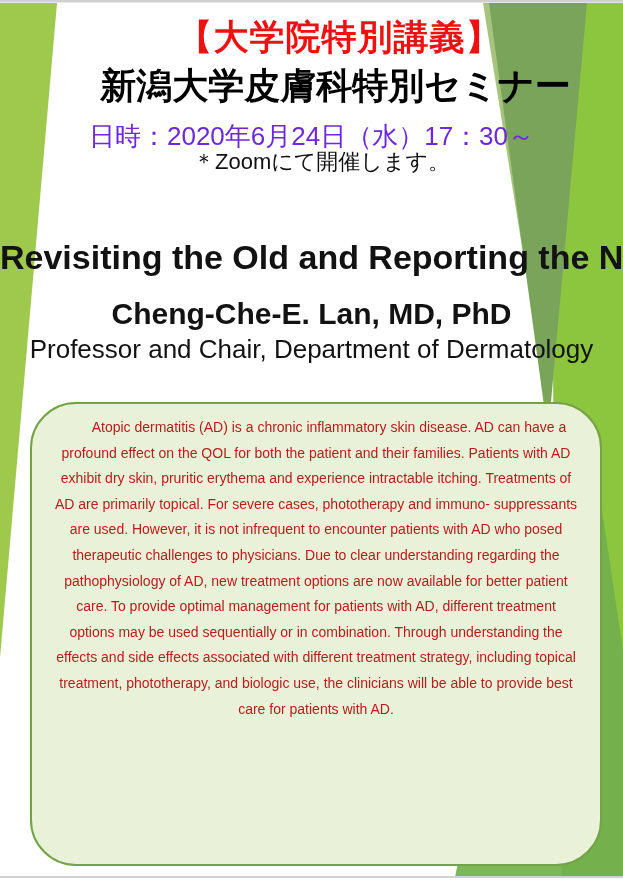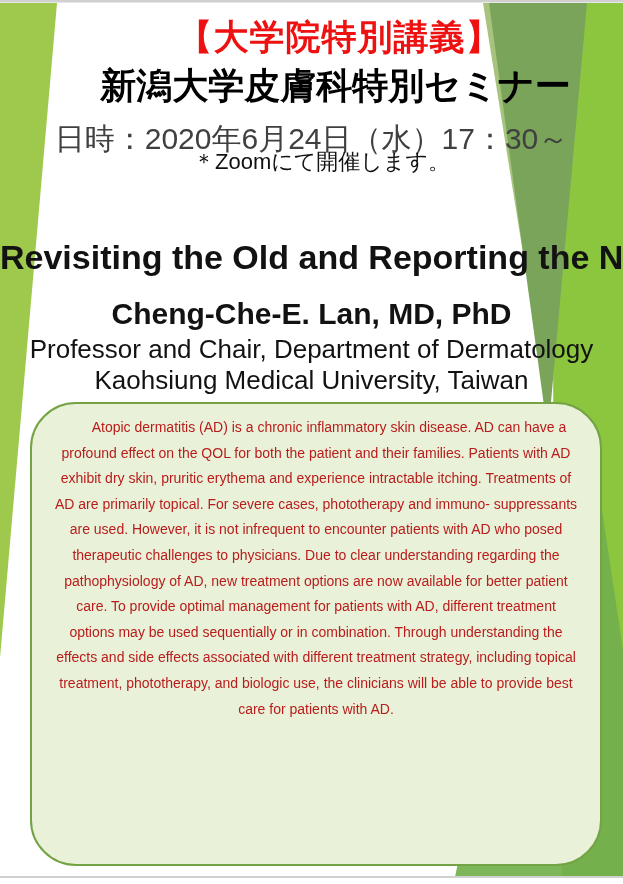--- a/index.html
+++ b/index.html
@@ -31,21 +31,21 @@
   .content{position:absolute;left:0;top:0;width:623px;height:641px;z-index:1;}
   .line{position:absolute;left:0;width:623px;text-align:center;white-space:nowrap;}
   .tag-title{
     top:14px;font-size:35px;font-weight:bold;color:var(--accent_red);
     transform:translateX(28px);letter-spacing:1px;
   }
   .jp-title{
     top:62px;font-size:36px;font-weight:bold;color:#000;
     transform:translateX(24px);letter-spacing:0px;
   }
-  .date-line{top:119px;font-size:30px;color:#404040;text-align:center;}
+  .date-line{top:119px;font-size:26px;color:#6d28d9;text-align:center;}
   .zoom-line{top:147px;font-size:22px;color:#111;transform:translateX(10px);}
   .en-title-1{top:201px;font-size:30px;font-weight:bold;color:#121212;}
   .en-title-2{top:238px;font-size:34px;font-weight:bold;color:#121212;}
   .speaker{top:297px;font-size:30px;font-weight:bold;color:#121212;}
   .role-1{top:334px;font-size:26px;color:#121212;}
   .role-2{top:365px;font-size:26px;color:#121212;}
   .abstract-box{
     position:absolute;left:30px;top:402px;width:572px;height:464px;
     box-sizing:border-box;background:var(--box_bg);
     border:2.5px solid var(--box_border);border-radius:46px;
@@ -91,20 +91,19 @@
 
     <div class="line zoom-line">＊Zoomにて開催します。</div>
 
 
     <div class="line en-title-2">Revisiting the Old and Reporting the New</div>
 
     <div class="line speaker">Cheng-Che-E. Lan, MD, PhD</div>
 
     <div class="line role-1">Professor and Chair, Department of Dermatology</div>
 
-    <div class="line role-2">Kaohsiung Medical University, Taiwan</div>
 
     <div class="abstract-box">
       <p class="abstract-text">Atopic dermatitis (AD) is a chronic inflammatory skin disease. AD can have a profound effect on the QOL for both the patient and their families. Patients with AD exhibit dry skin, pruritic erythema and experience intractable itching. Treatments of AD are primarily topical. For severe cases, phototherapy and immuno- suppressants are used. However, it is not infrequent to encounter patients with AD who posed therapeutic challenges to physicians. Due to clear understanding regarding the pathophysiology of AD, new treatment options are now available for better patient care. To provide optimal management for patients with AD, different treatment options may be used sequentially or in combination. Through understanding the effects and side effects associated with different treatment strategy, including topical treatment, phototherapy, and biologic use, the clinicians will be able to provide best care for patients with AD.</p>
     </div>
 
   </div>
 </div>
 
 </body></html>

